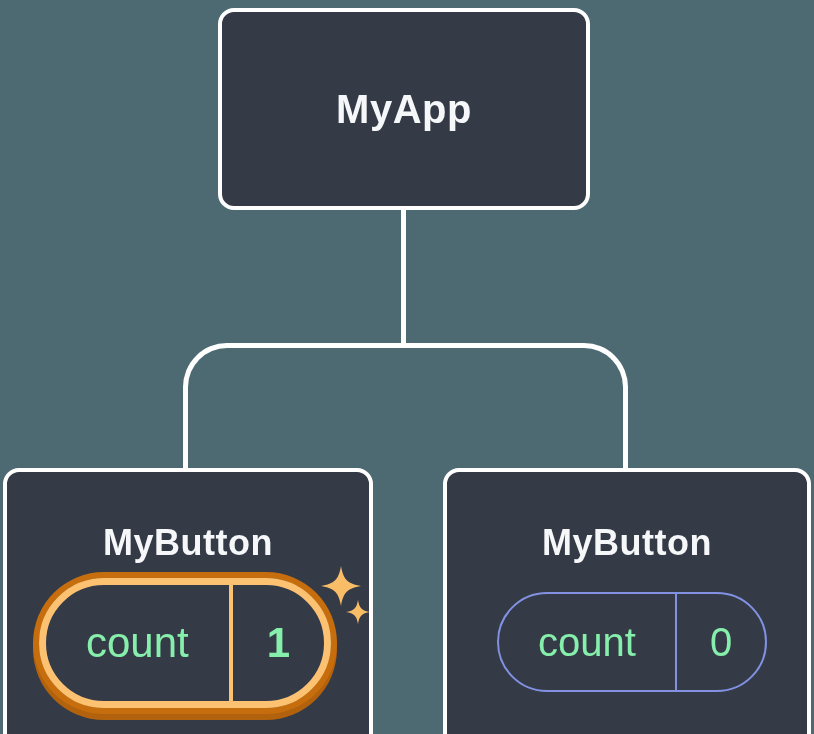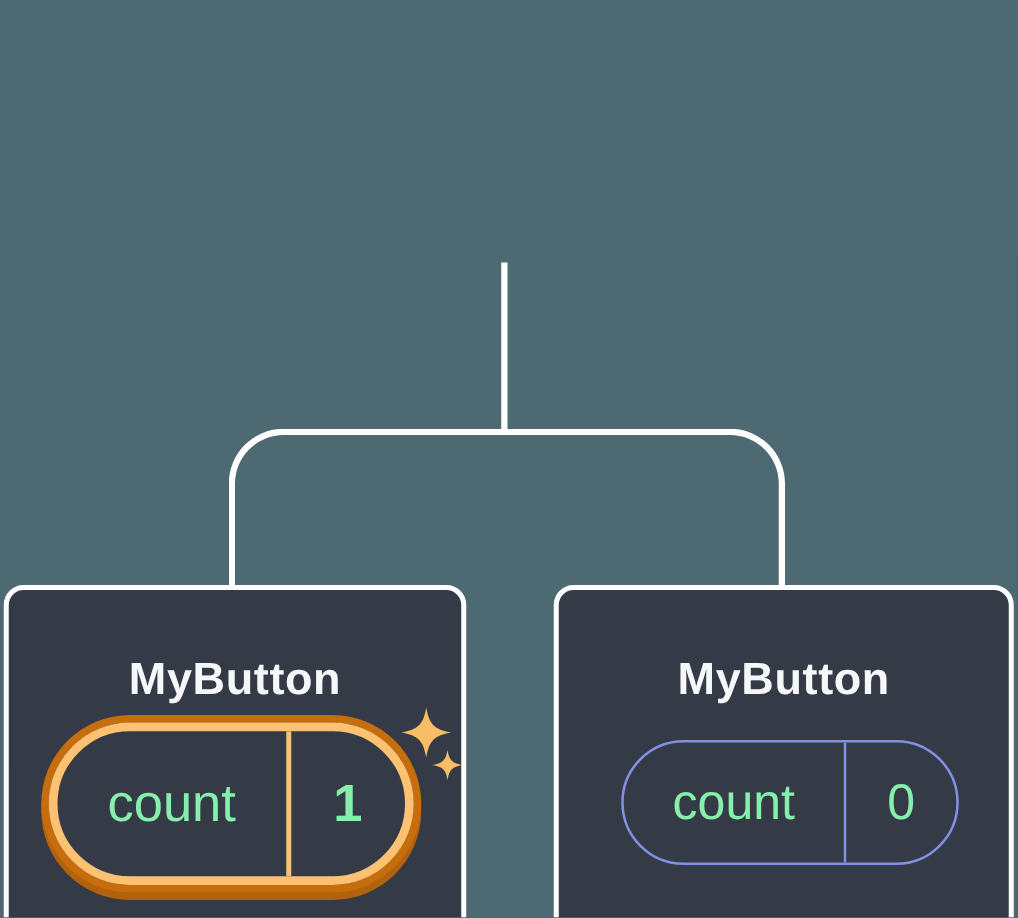--- a/index.html
+++ b/index.html
@@ -108,20 +108,23 @@
     position: absolute;
     left: 303px; top: 88px;
     width: 70px; height: 70px;
   }
 </style>
 </head>
 <body>
 
 <div class="canvas">
 
+  <div class="node node-root">
+    <span class="node-label">MyApp</span>
+  </div>
 
   <div class="stem"></div>
   <div class="branch"></div>
 
   <div class="node node-child node-child-left">
     <span class="node-label">MyButton</span>
 
     <div class="pill pill-highlight">
       <div class="pill-cell pill-key">count</div>
       <div class="pill-divider"></div>

